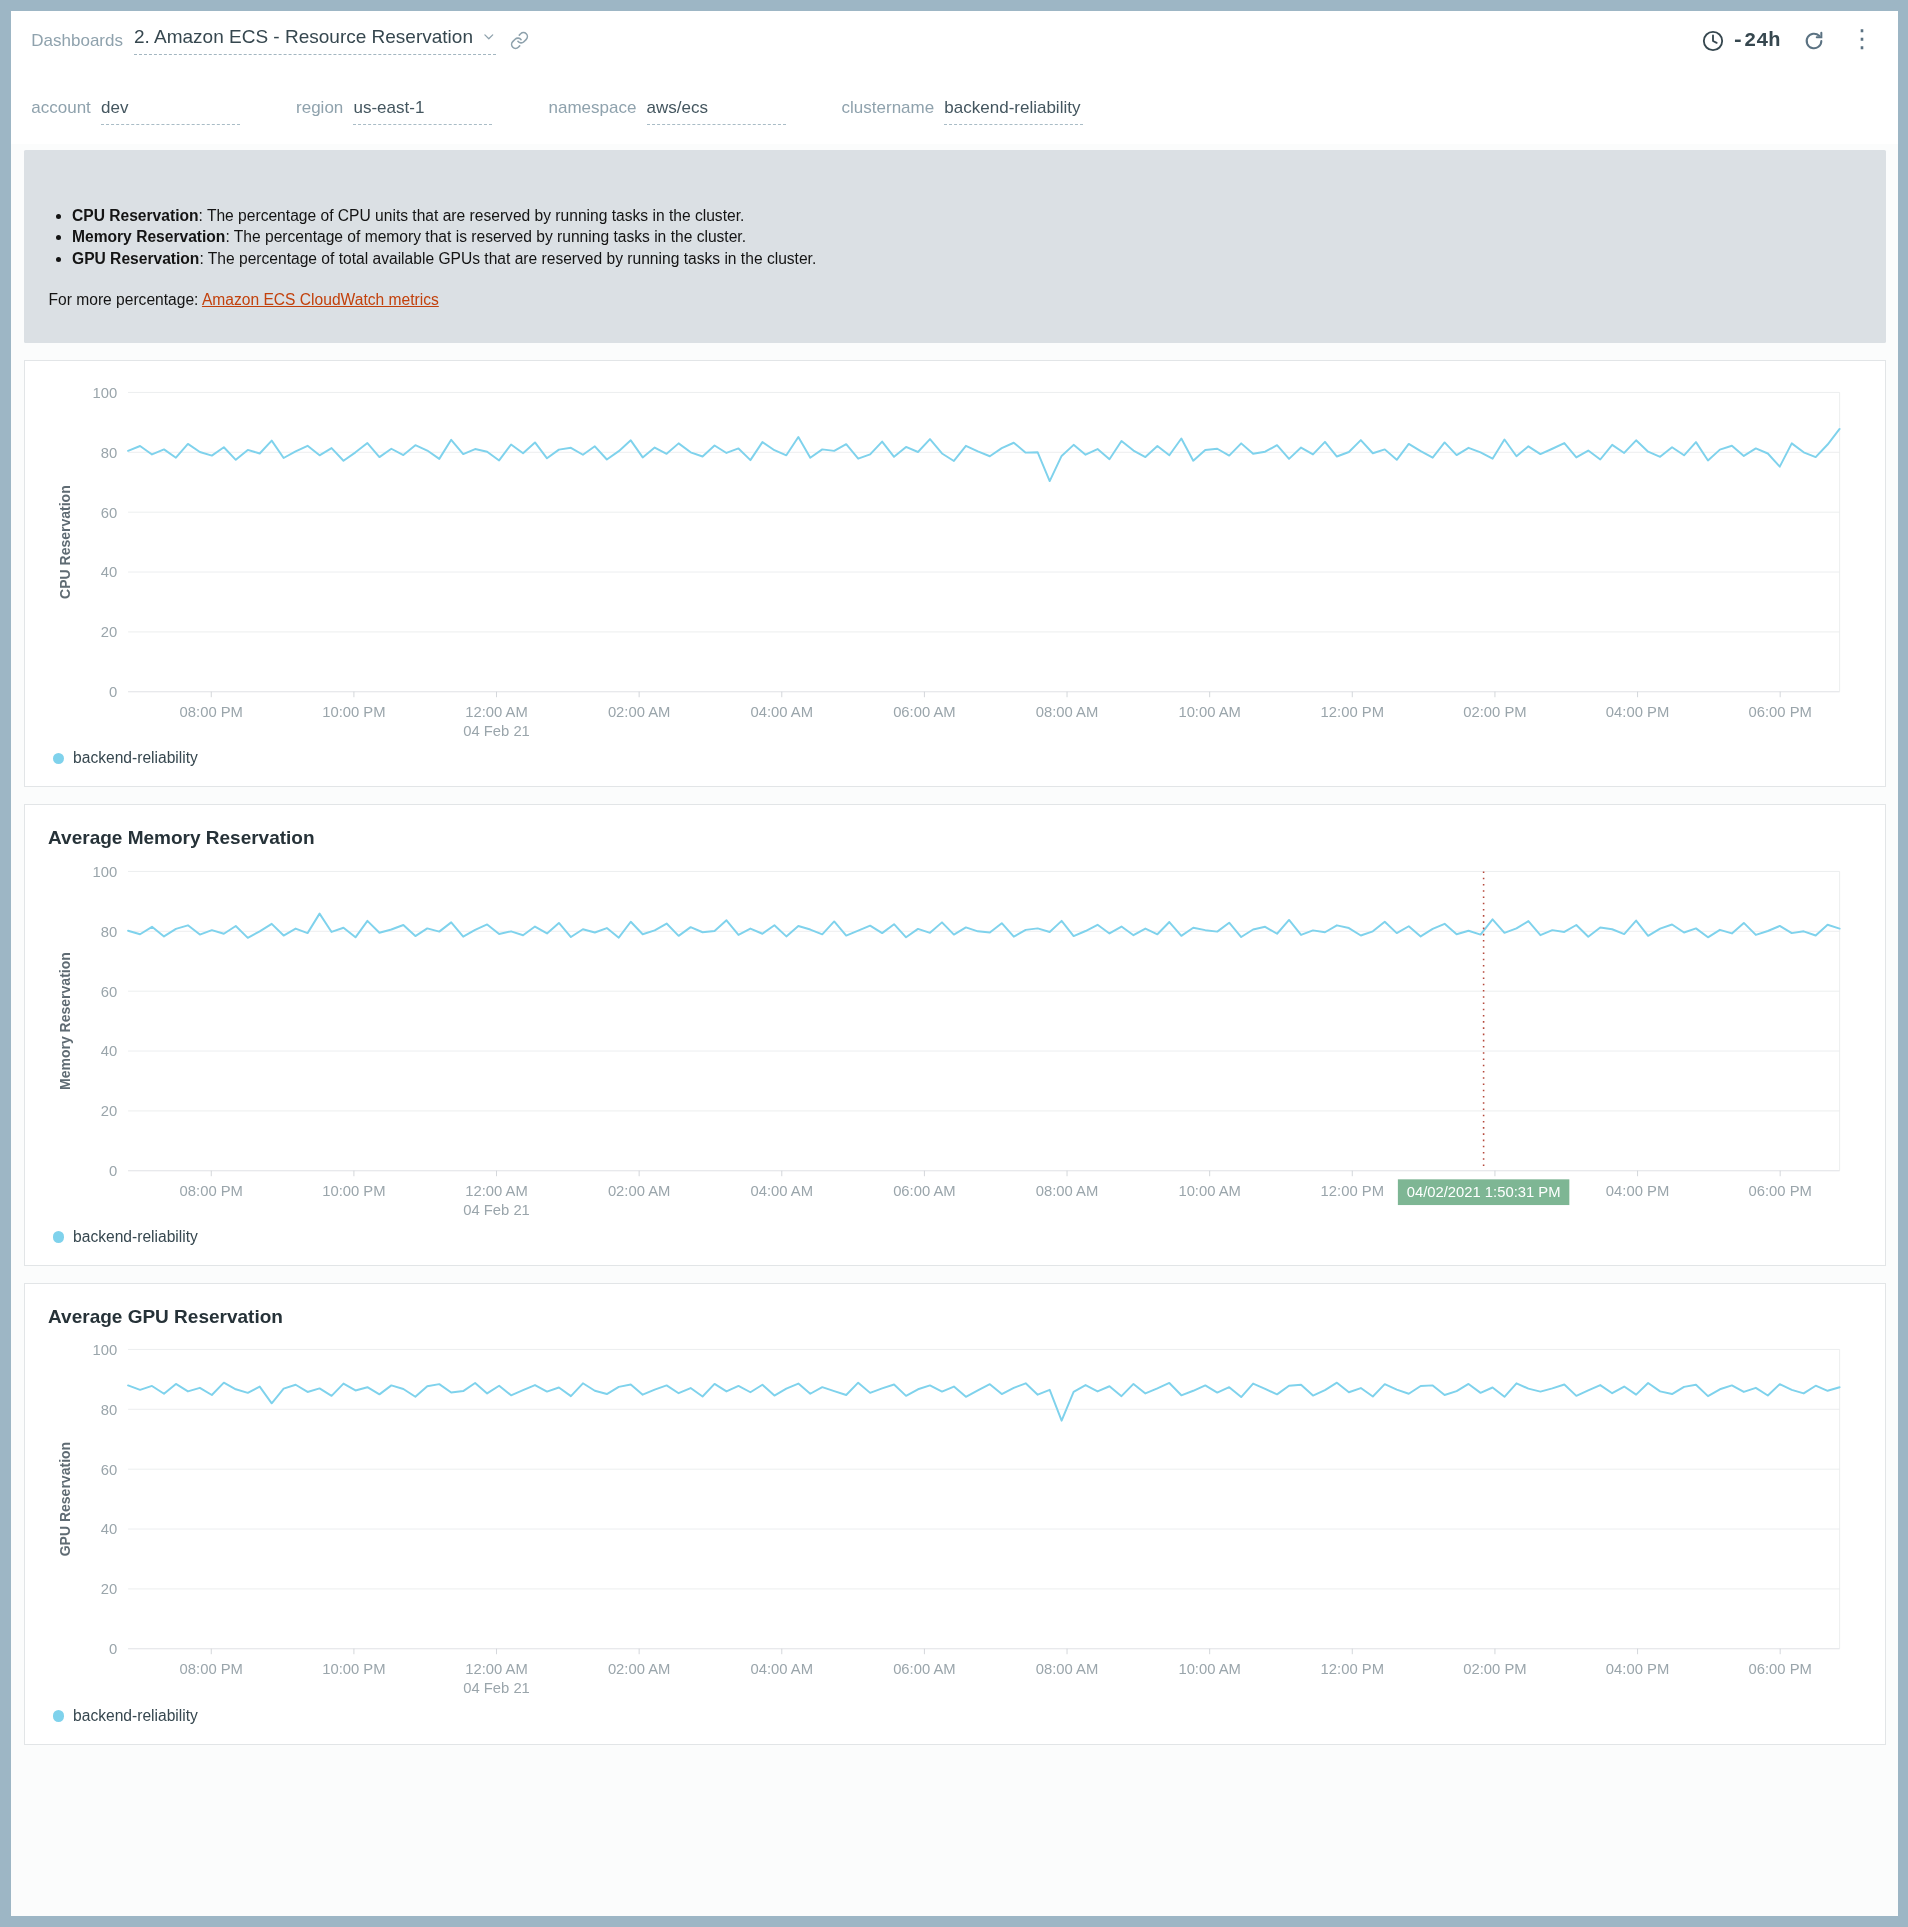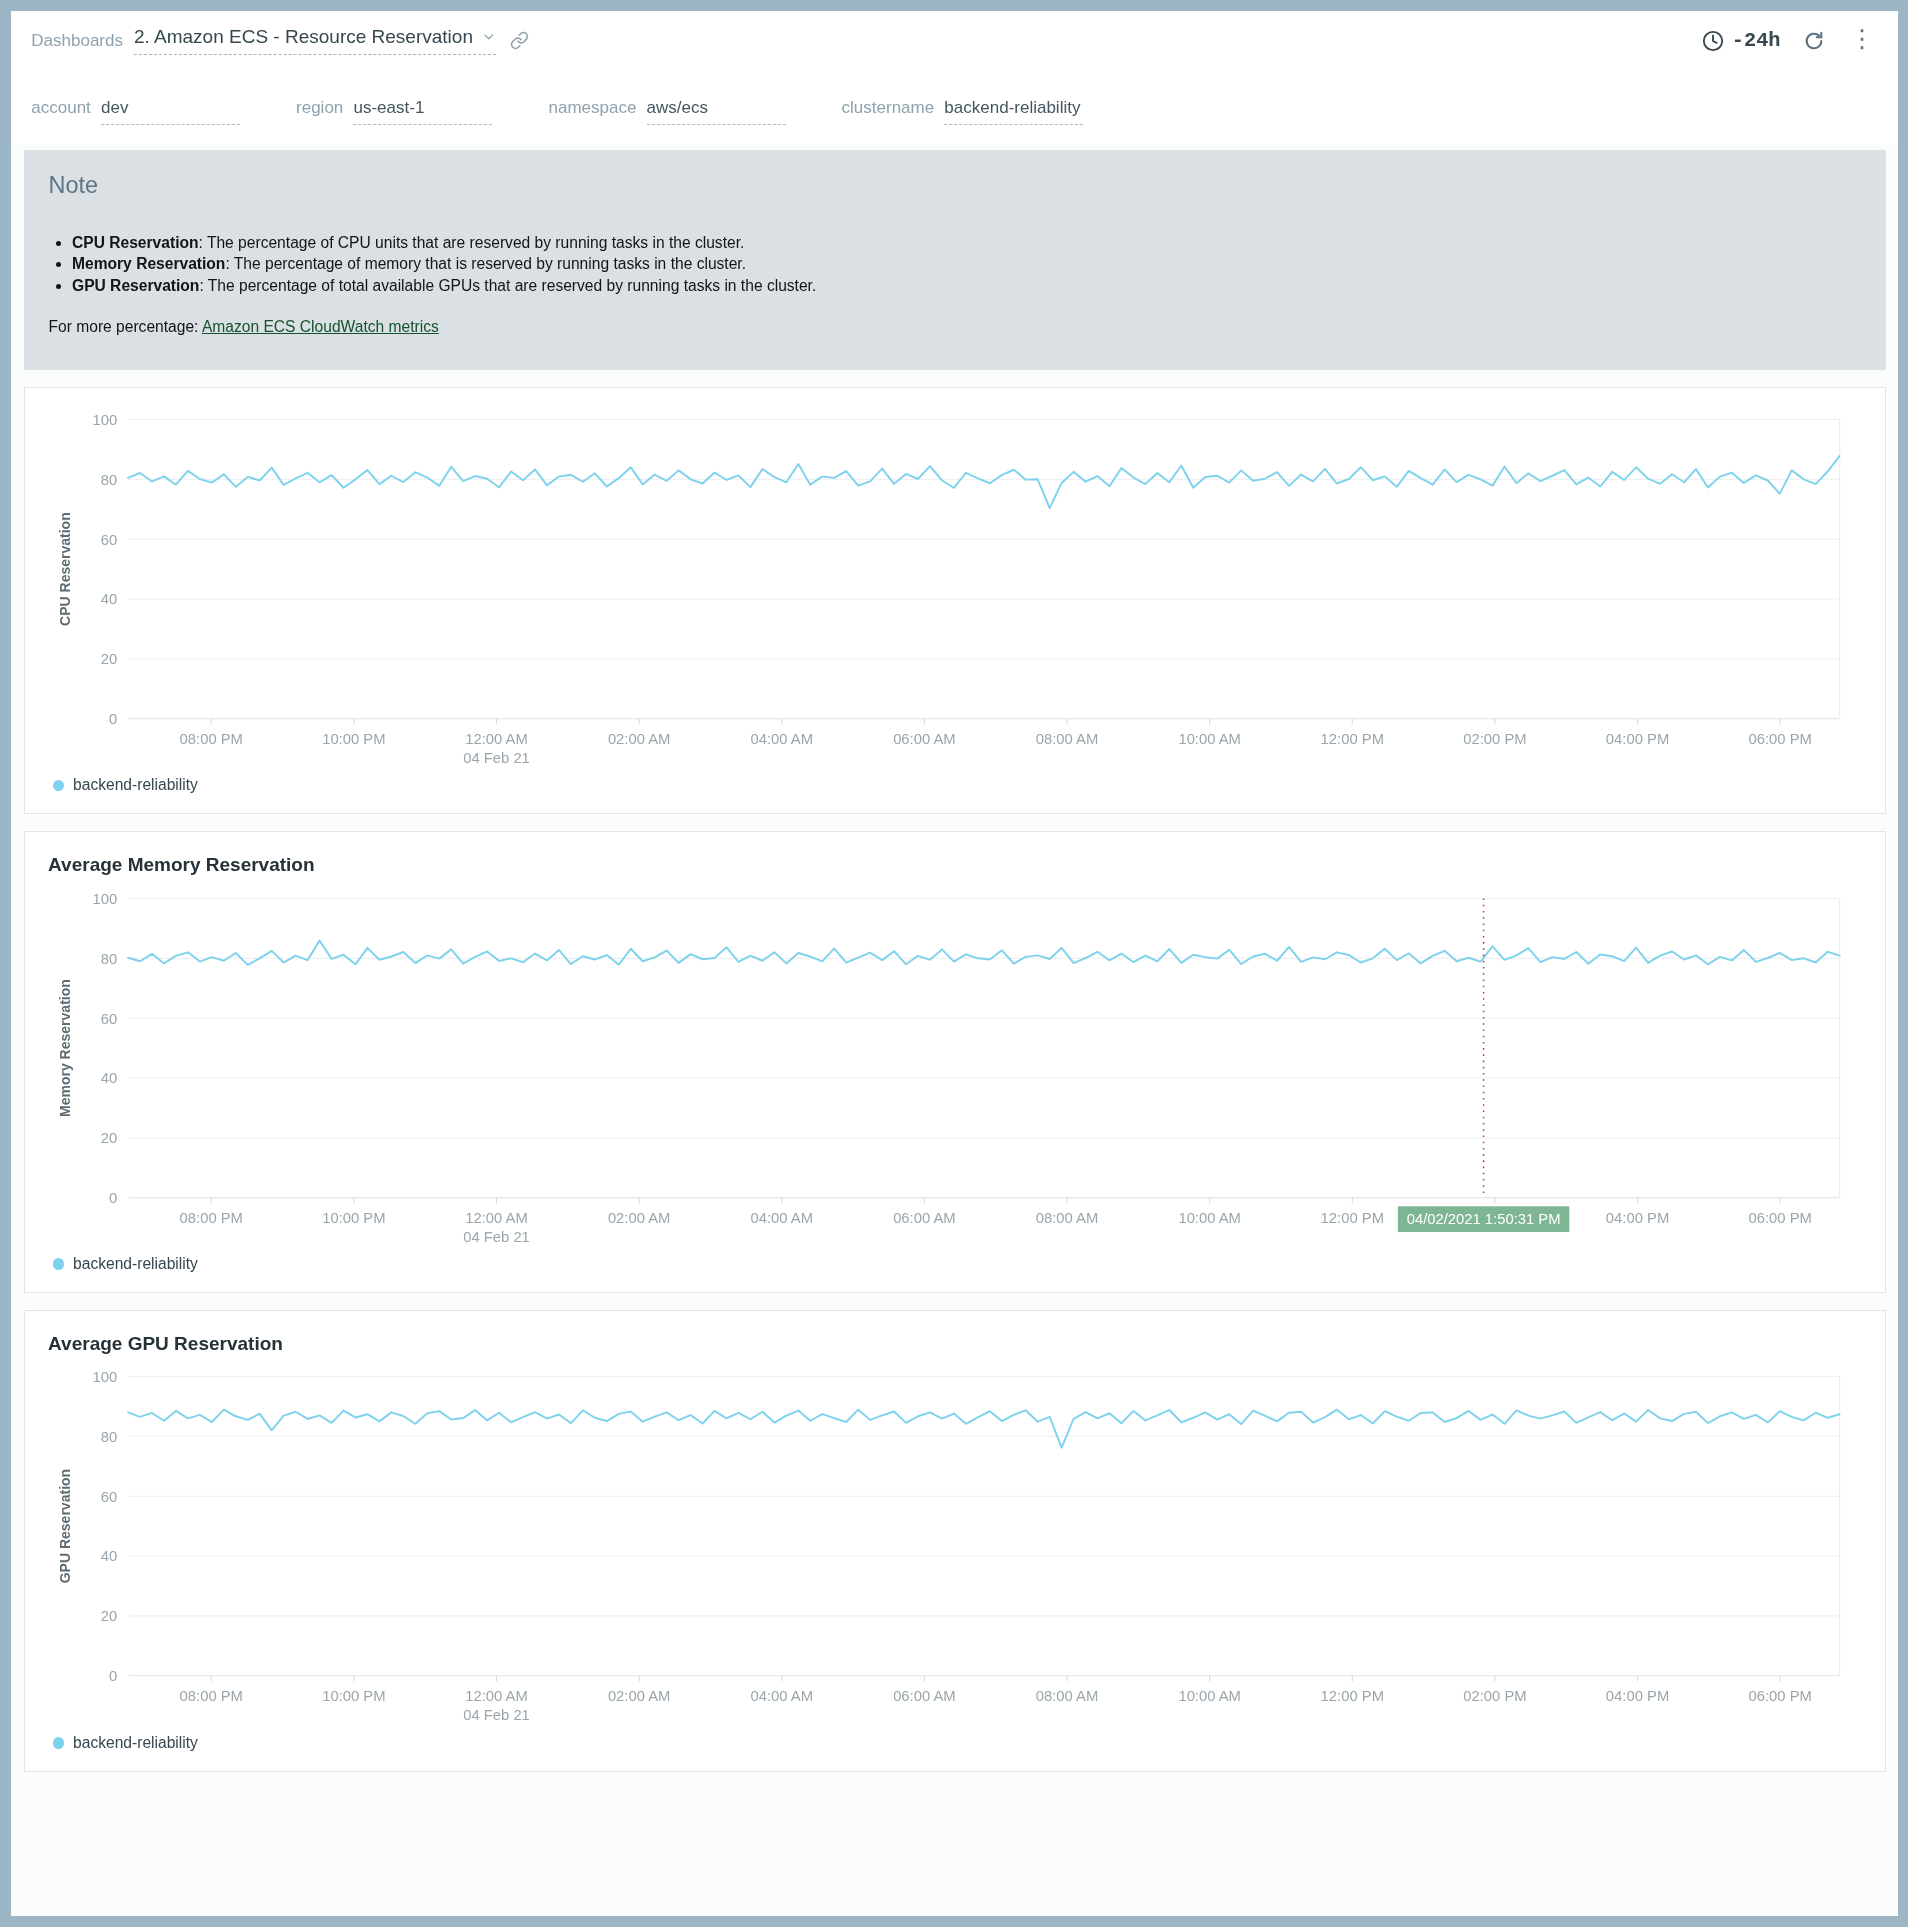--- a/index.html
+++ b/index.html
@@ -34,21 +34,21 @@
                   min-width: 139px; padding-bottom: 6.3px; cursor: pointer; margin-top: 20px; }
 
   
   .note-panel { margin: 6.3px 12.5px 17px; background: #dbe0e4; padding: 22px 25px 34px; border-radius: 1.6px; }
   .note-title { font-size: 23.5px; font-weight: 500; color: #5d7587; }
   .note-list { margin: 34px 0 0 23.5px; }
   .note-list li { font-size: 15.6px; line-height: 20.3px; color: #141414; margin-bottom: 0.8px; }
   .note-term { font-weight: bold; }
   .note-foot1 { margin-top: 25px; font-size: 15.6px; color: #141414; }
   .note-foot2 { margin-top: 22px; font-size: 15.6px; color: #141414; }
-  .note-link { text-decoration: underline; color: #14532d; cursor: pointer; }
+  .note-link { text-decoration: underline; color: #c2410c; cursor: pointer; }
 
   
   .chart-panel { margin: 0 12.5px 17px; background: #fff; border: 0.8px solid #e2e5e7; padding: 19px 22px 12.5px; }
   .chart-title { font-size: 19px; font-weight: bold; color: #263238; margin: 3.1px 0 9.4px 1.6px; }
   svg.chart { display: block; width: 100%; }
   .legend { display: flex; align-items: center; gap: 8.6px; padding: 9.4px 0 6.3px 6.3px; cursor: pointer; }
   .legend-dot { width: 11.7px; height: 11.7px; border-radius: 50%; }
   .legend-label { font-size: 15.6px; color: #36474f; }
 </style>
 </head>
@@ -105,21 +105,20 @@
       <span class="filter-label">namespace</span>
       <span class="filter-value">aws/ecs</span>
     </span>
     <span class="filter">
       <span class="filter-label">clustername</span>
       <span class="filter-value">backend-reliability</span>
     </span>
   </div>
 
   <div class="note-panel">
-    <div class="note-title">Note</div>
     <ul class="note-list">
       <li><span class="note-term">CPU Reservation</span><span>: The percentage of CPU units that are reserved by running tasks in the cluster.</span></li>
       <li><span class="note-term">Memory Reservation</span><span>: The percentage of memory that is reserved by running tasks in the cluster.</span></li>
       <li><span class="note-term">GPU Reservation</span><span>: The percentage of total available GPUs that are reserved by running tasks in the cluster.</span></li>
     </ul>
     <div class="note-foot2">
       <span>For more percentage: </span><span class="note-link">Amazon ECS CloudWatch metrics</span>
     </div>
   </div>
 

